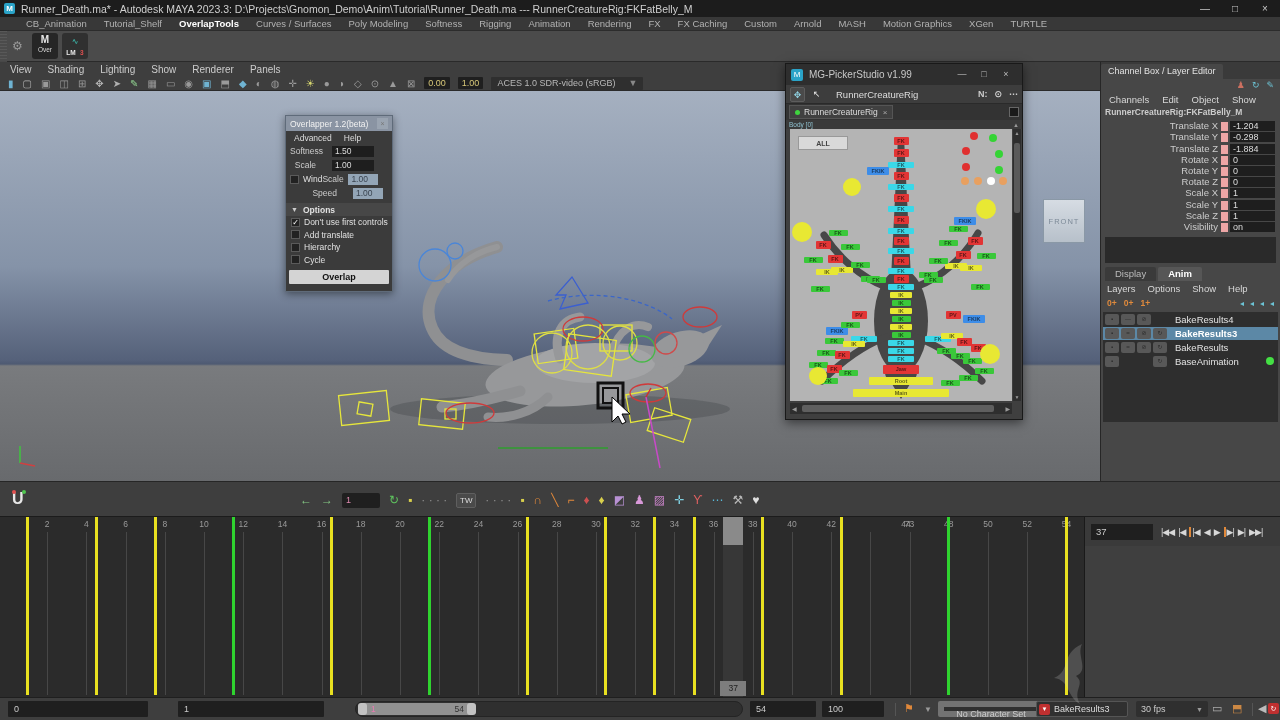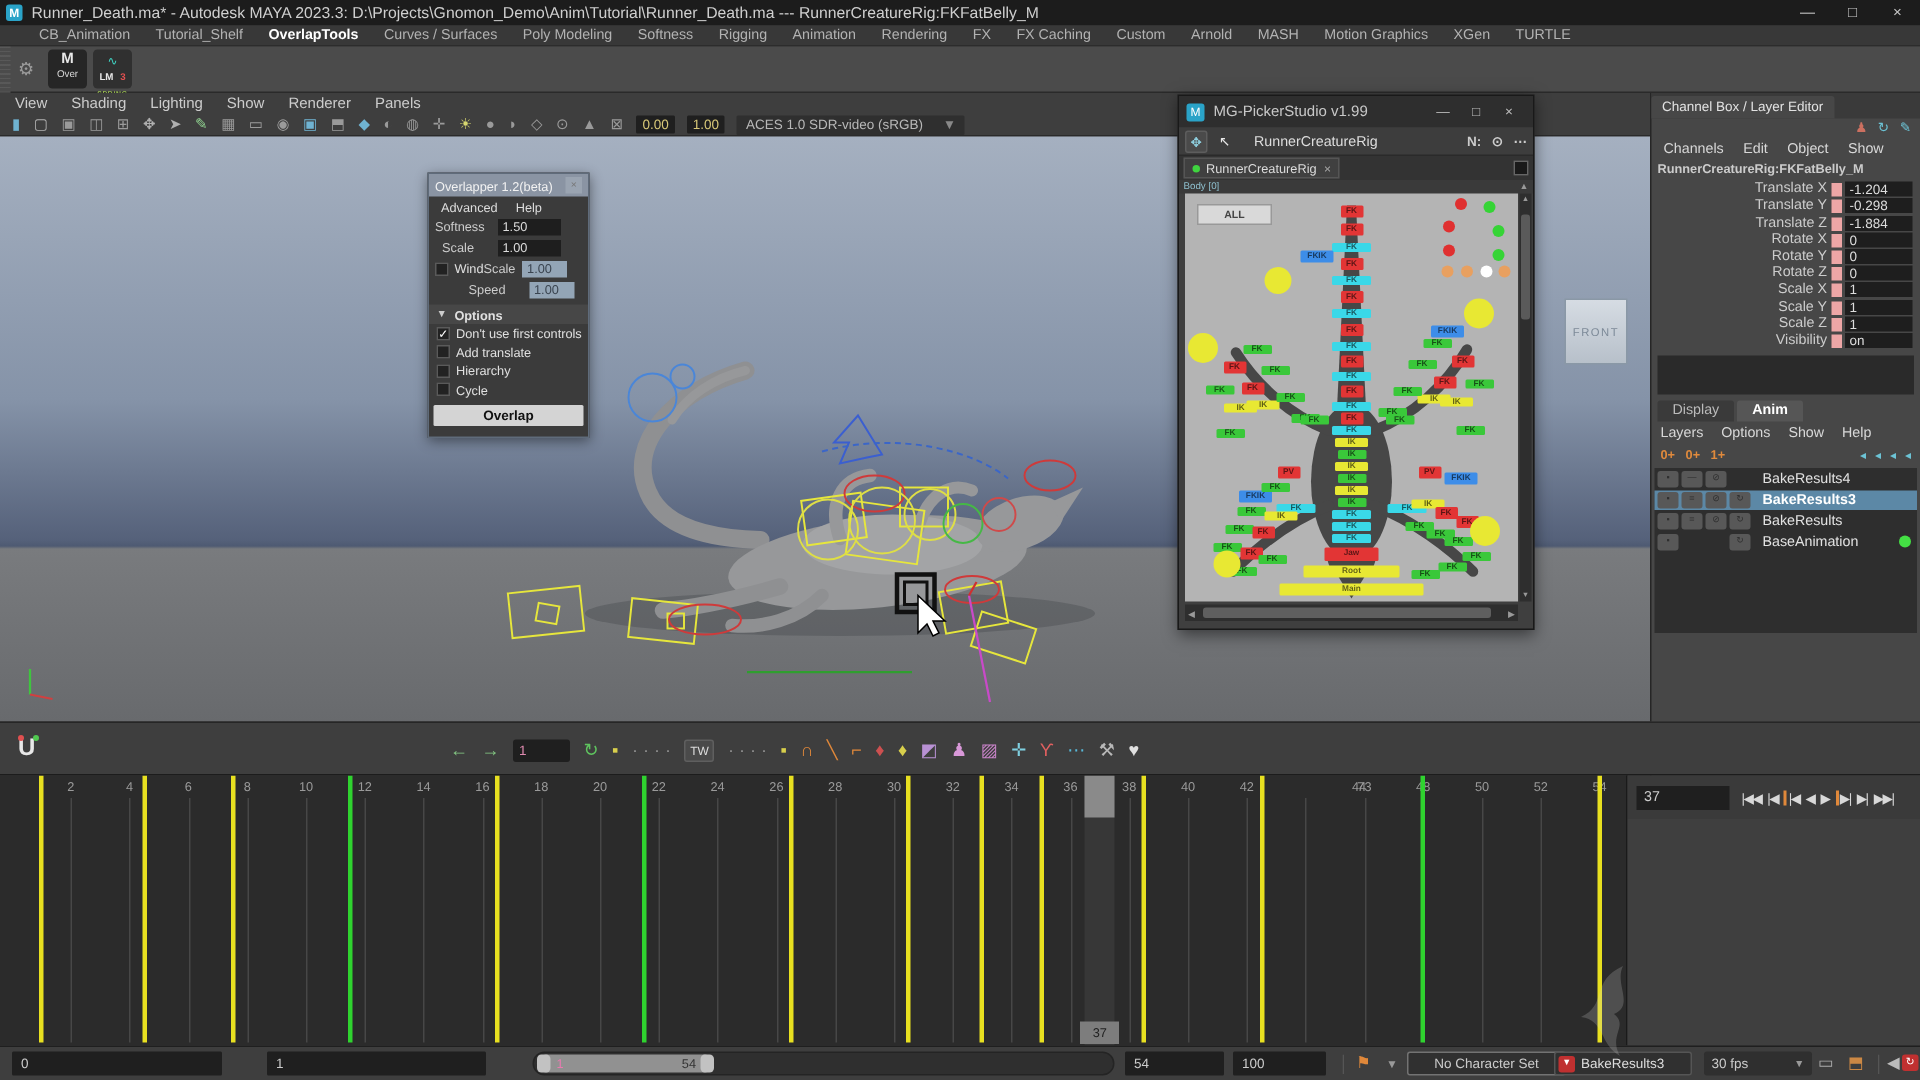--- a/index.html
+++ b/index.html
@@ -161,21 +161,21 @@
   
   #bottombar { left:0; top:697px; width:1280px; height:23px; background:#3e3e3e; border-top:1px solid #1f1f1f; }
   .bb-fld { position:absolute; top:3px; height:16px; background:#1f1f1f; color:#cccccc; font-size:9px; line-height:16px; padding-left:6px; border-radius:1px; }
   #range-track { position:absolute; left:355px; top:3px; width:388px; height:16px; background:#2f2f2f; border:1px solid #242424; border-radius:8px; }
   #range-sel { position:absolute; left:2px; top:1px; width:118px; height:12px; background:#919191; border-radius:6px; display:flex; align-items:center; }
   .range-handle { width:9px; height:12px; background:#c2c2c2; border-radius:3px; }
   #range-sel .s { flex:1; font-size:8.5px; color:#e87ab0; padding-left:4px; }
   #range-sel .e { font-size:8.5px; color:#333; padding-right:3px; }
   .bb-div { position:absolute; top:5px; width:1px; height:13px; background:#2a2a2a; border-right:1px solid #555; }
   .bb-ic { position:absolute; top:4px; font-size:11px; }
-  #bb-charset { position:absolute; left:938px; top:3px; width:106px; height:16px; background:#303030; border:1px solid #737373; color:#cccccc; font-size:9px; text-align:center; line-height:15px; border-radius:2px; }
+  #bb-charset { position:absolute; left:938px; top:3px; width:106px; height:16px; background:#303030; border:6px solid #737373; color:#cccccc; font-size:9px; text-align:center; line-height:15px; border-radius:2px; }
   #bb-layerbox { position:absolute; left:1036px; top:3px; width:92px; height:16px; background:#303030; border:1px solid #555; border-radius:2px; display:flex; align-items:center; }
   #bb-layerbox .ric { width:11px; height:11px; background:#c03030; border-radius:2px; margin:0 4px 0 2px; color:#fff; font-size:6px; text-align:center; line-height:11px; }
   #bb-layerbox .t { font-size:9px; color:#dddddd; }
   #bb-fps { position:absolute; left:1136px; top:3px; width:72px; height:16px; background:#2f2f2f; border-radius:2px; display:flex; align-items:center; justify-content:space-between; padding:0 5px; }
   #bb-fps .t { font-size:9px; color:#cccccc; }
   #bb-fps .arrow { font-size:7px; color:#999; }
 
   
   #watermark { left:1042px; top:636px; width:238px; height:80px; color:rgba(210,210,210,.25); z-index:8; pointer-events:none; }
   #wm-rows { position:absolute; left:52px; top:8px; }

